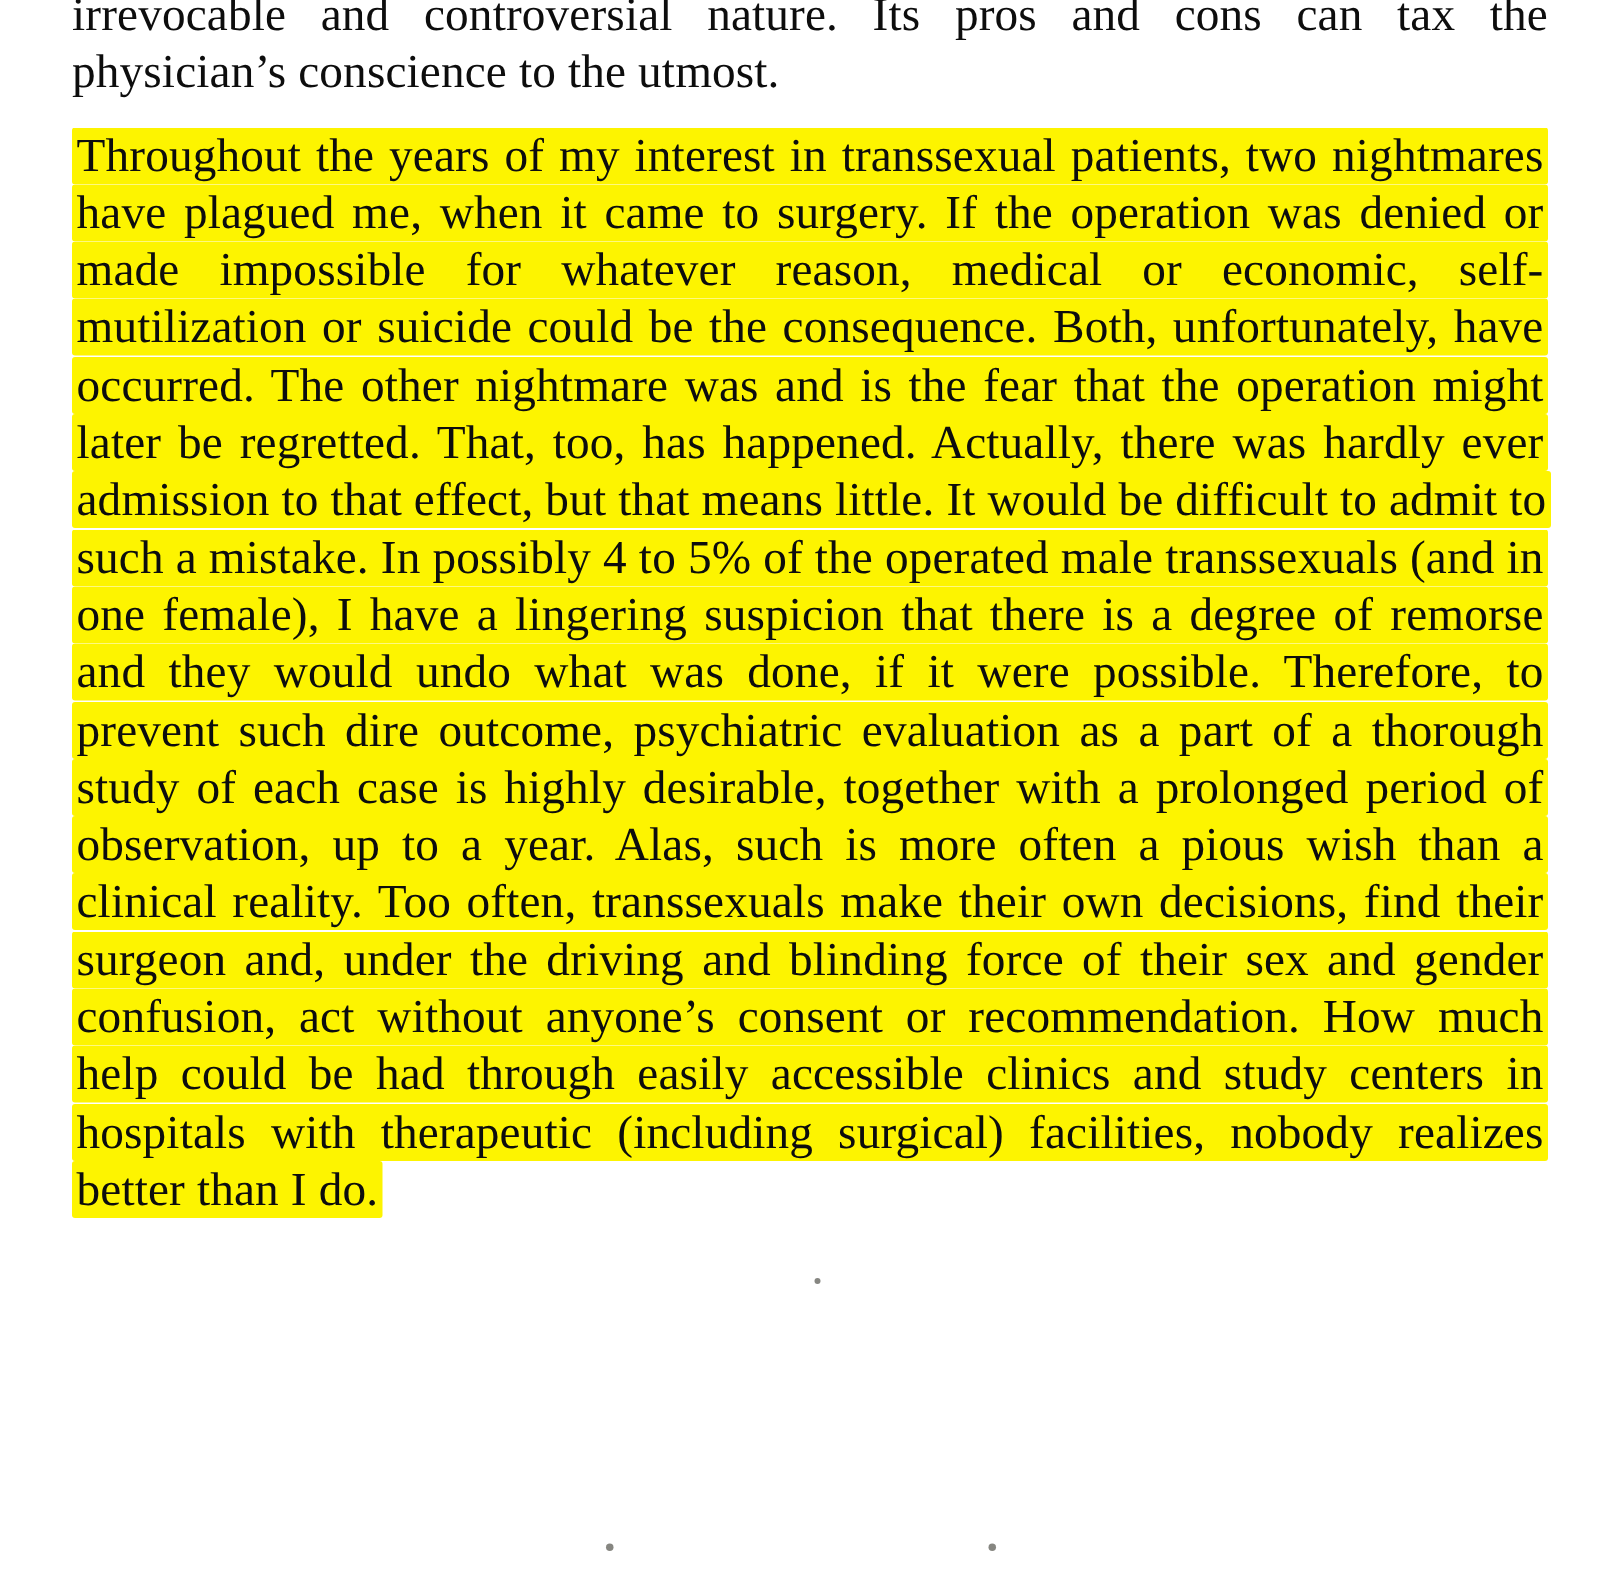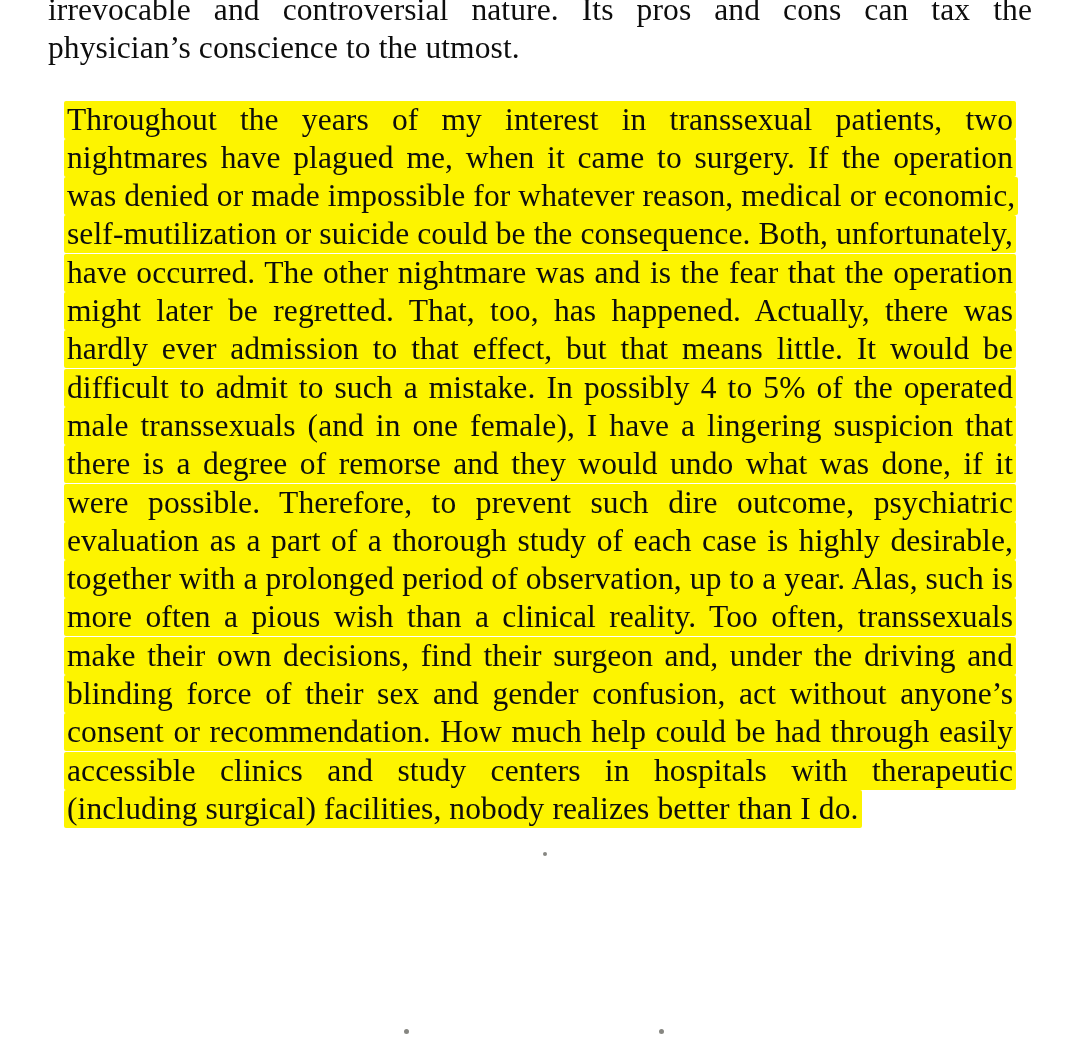--- a/index.html
+++ b/index.html
@@ -22,21 +22,21 @@
     padding: 0 48px;
   }
   .text-block {
     font-size: 31.5px;
     line-height: 38.3px;
     text-align: justify;
     text-justify: inter-word;
     letter-spacing: 0.1px;
   }
   .para {
-    margin: 16px;
+    margin: 0;
   }
   .para-clipped {
     
     margin: 0;
     position: relative;
     top: -9px;
   }
   .indent {
     text-indent: 38px;
   }

